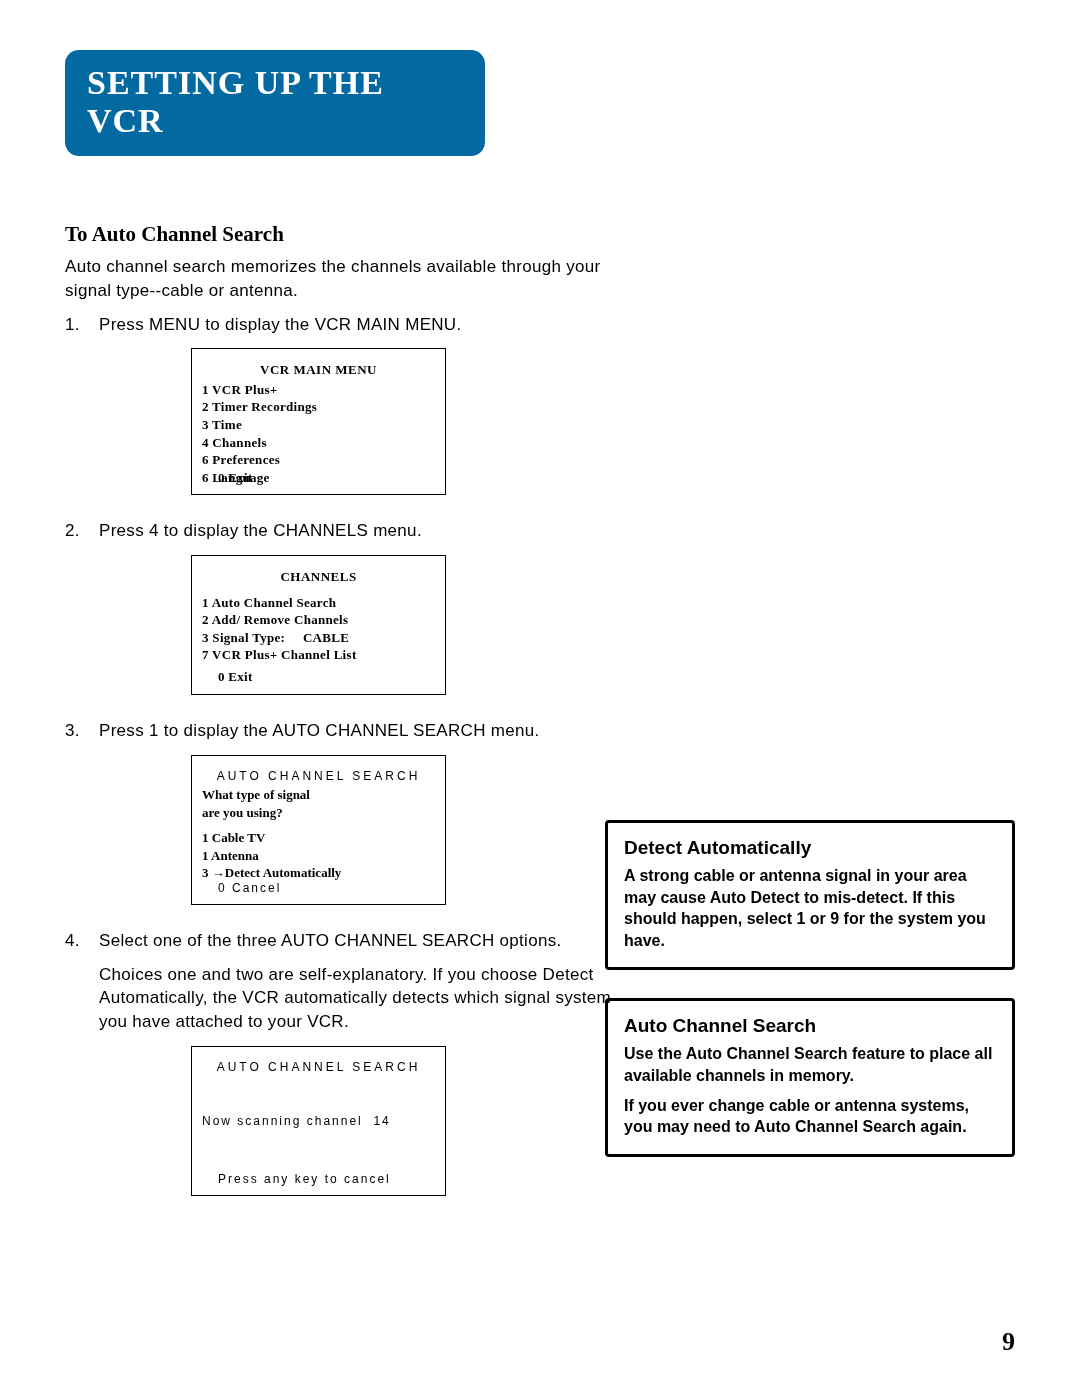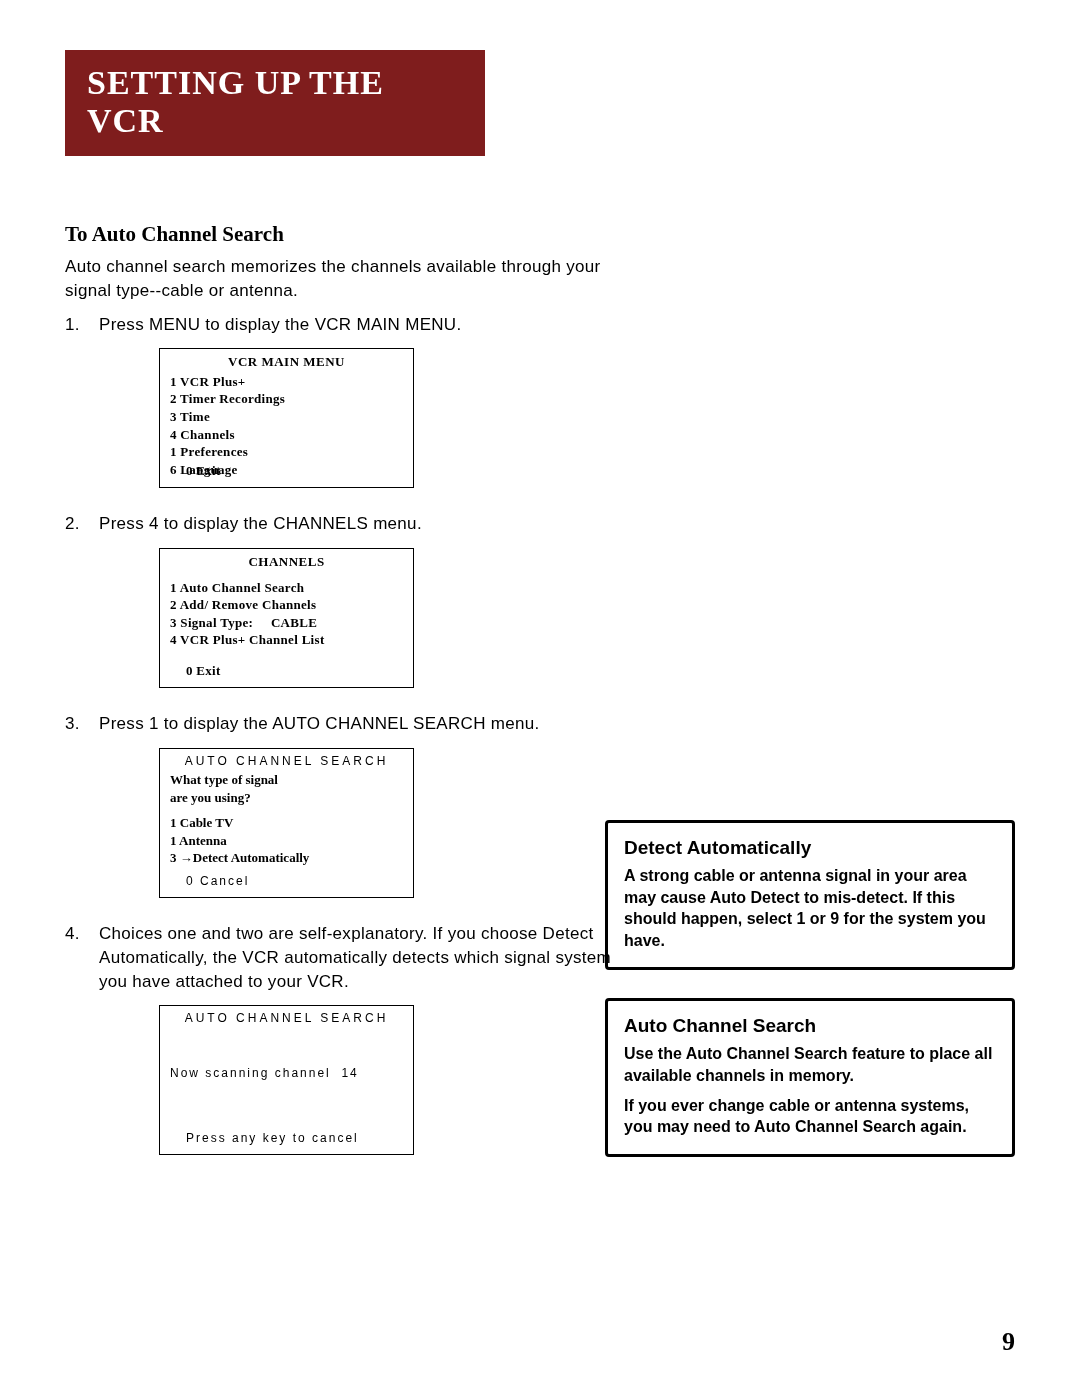--- a/index.html
+++ b/index.html
@@ -10,29 +10,30 @@
     color: #000;
     width: 1080px;
   }
   .page {
     padding: 50px 65px 40px 65px;
     box-sizing: border-box;
     position: relative;
     min-height: 1397px;
   }
   .chapter-banner {
-    background: #7f1d1d;
+    background: #0369a1;
     color: #fff;
     font-family: "Times New Roman", Times, serif;
     font-weight: bold;
     font-size: 34px;
     padding: 14px 22px 16px 22px;
     letter-spacing: 1px;
     width: 420px;
     box-sizing: border-box;
+    border-radius: 14px;
   }
   .section-heading {
     font-family: "Times New Roman", Times, serif;
     font-weight: bold;
     font-size: 21px;
     margin-top: 66px;
     margin-bottom: 8px;
   }
   .body-text {
     font-size: 17px;
@@ -56,22 +57,22 @@
     margin-bottom: 10px;
   }
   ol.steps > li .num {
     position: absolute;
     left: 0;
     top: 0;
   }
   .menu-box {
     border: 1.5px solid #000;
     width: 255px;
-    margin: 12px 0 24px 60px;
-    padding: 4px 10px 8px 10px;
+    margin: 12px 0 24px 92px;
+    padding: 12px 10px 8px 10px;
     box-sizing: border-box;
     font-size: 13px;
     line-height: 1.35;
     min-height: 140px;
     position: relative;
     font-family: "Times New Roman", Times, serif;
     font-weight: bold;
   }
   .menu-box .menu-title {
     text-align: center;
@@ -158,37 +159,37 @@
     <li>
       <span class="num">1.</span>
       <span>Press MENU to display the VCR MAIN MENU.</span>
 
       <div class="menu-box">
         <div class="menu-title">VCR MAIN MENU</div>
         <div class="menu-line">1 VCR Plus+</div>
         <div class="menu-line">2 Timer Recordings</div>
         <div class="menu-line">3 Time</div>
         <div class="menu-line">4 Channels</div>
-        <div class="menu-line">1 Preferences</div>
+        <div class="menu-line">6 Preferences</div>
         <div class="menu-line">6 Language</div>
         <div class="menu-exit">0 Exit</div>
       </div>
     </li>
 
     <li>
       <span class="num">2.</span>
       <span>Press 4 to display the CHANNELS menu.</span>
 
       <div class="menu-box">
         <div class="menu-title">CHANNELS</div>
         <div style="height:6px"></div>
         <div class="menu-line">1 Auto Channel Search</div>
         <div class="menu-line">2 Add/ Remove Channels</div>
         <div class="menu-line">3 Signal Type:     CABLE</div>
-        <div class="menu-line">4 VCR Plus+ Channel List</div>
+        <div class="menu-line">7 VCR Plus+ Channel List</div>
         <div class="menu-exit">0 Exit</div>
       </div>
     </li>
 
     <li>
       <span class="num">3.</span>
       <span>Press 1 to display the AUTO CHANNEL SEARCH menu.</span>
 
       <div class="menu-box" style="min-height:150px">
         <div class="menu-title spaced">AUTO  CHANNEL  SEARCH</div>
@@ -197,20 +198,21 @@
         <div style="height:8px"></div>
         <div class="menu-line q-line">1 Cable TV</div>
         <div class="menu-line q-line">1 Antenna</div>
         <div class="menu-line q-line">3 →Detect Automatically</div>
         <div class="menu-exit" style="font-family:Arial; font-weight:normal; font-size:12px; letter-spacing:2px;">0  Cancel</div>
       </div>
     </li>
 
     <li>
       <span class="num">4.</span>
+      <span>Select one of the three AUTO CHANNEL SEARCH options.</span>
       <p class="body-text" style="margin-top:10px; margin-left:0;">Choices one and two are self-explanatory. If you choose Detect Automatically, the VCR automatically detects which signal system you have attached to your VCR.</p>
 
       <div class="menu-box plain-font" style="min-height:150px">
         <div class="menu-title spaced">AUTO  CHANNEL  SEARCH</div>
         <div style="height:36px"></div>
         <div class="menu-line">Now scanning channel  14</div>
         <div class="menu-exit">Press any key to cancel</div>
       </div>
     </li>
   </ol>

